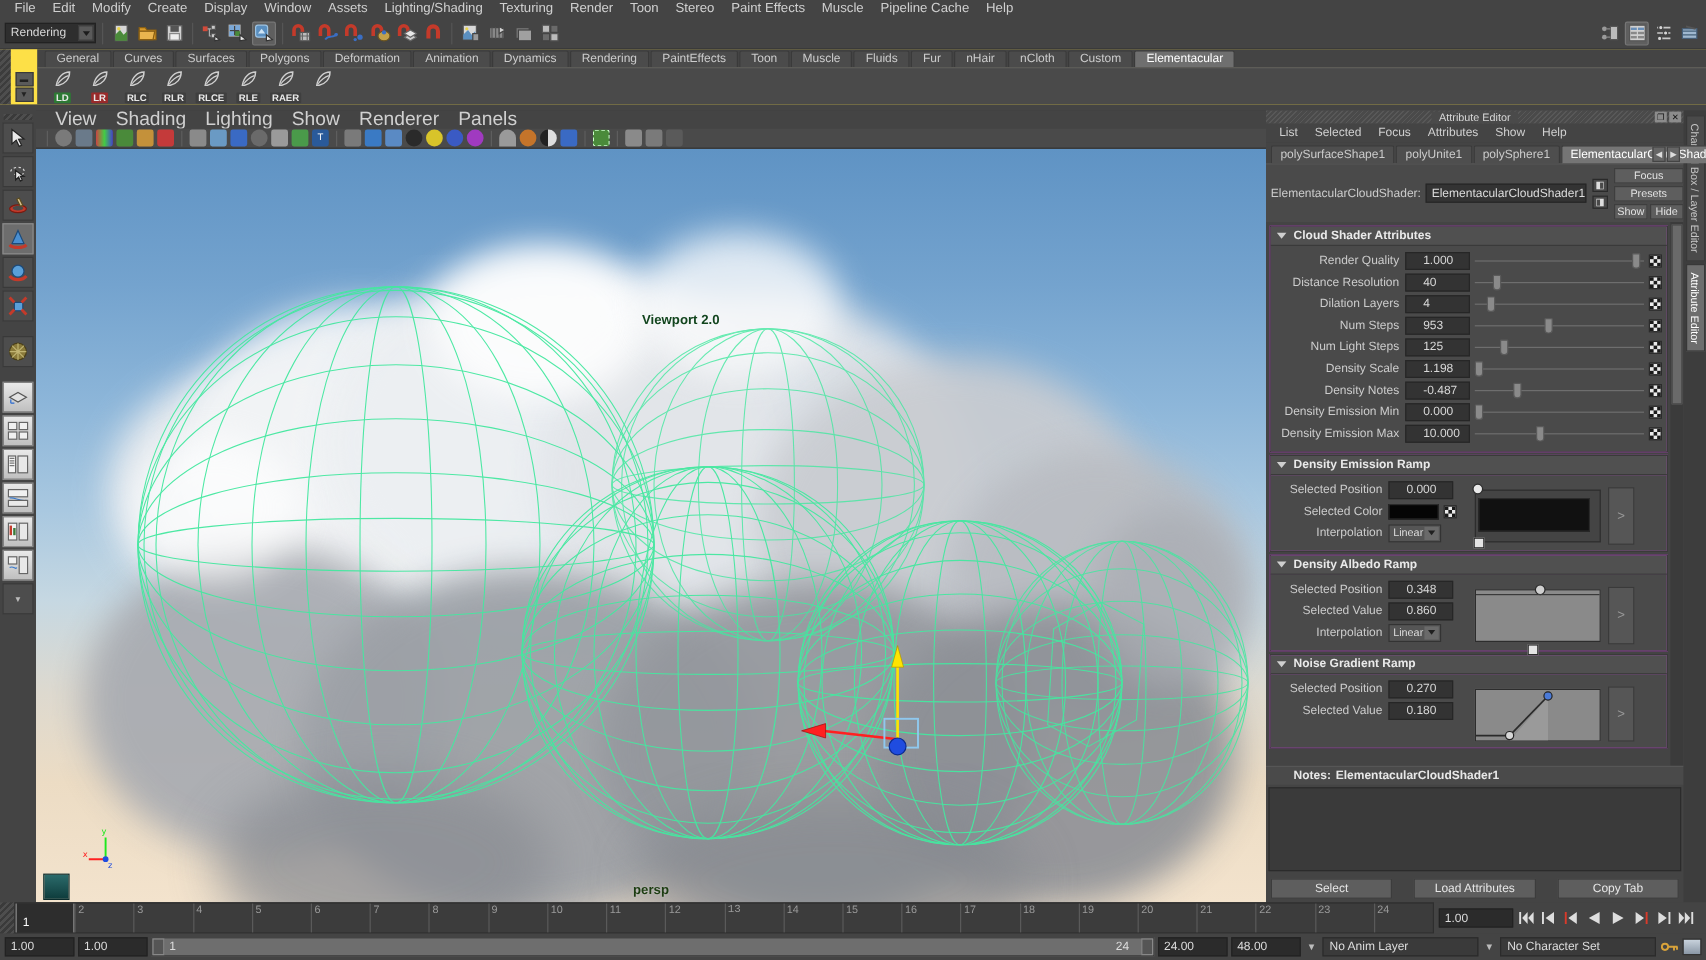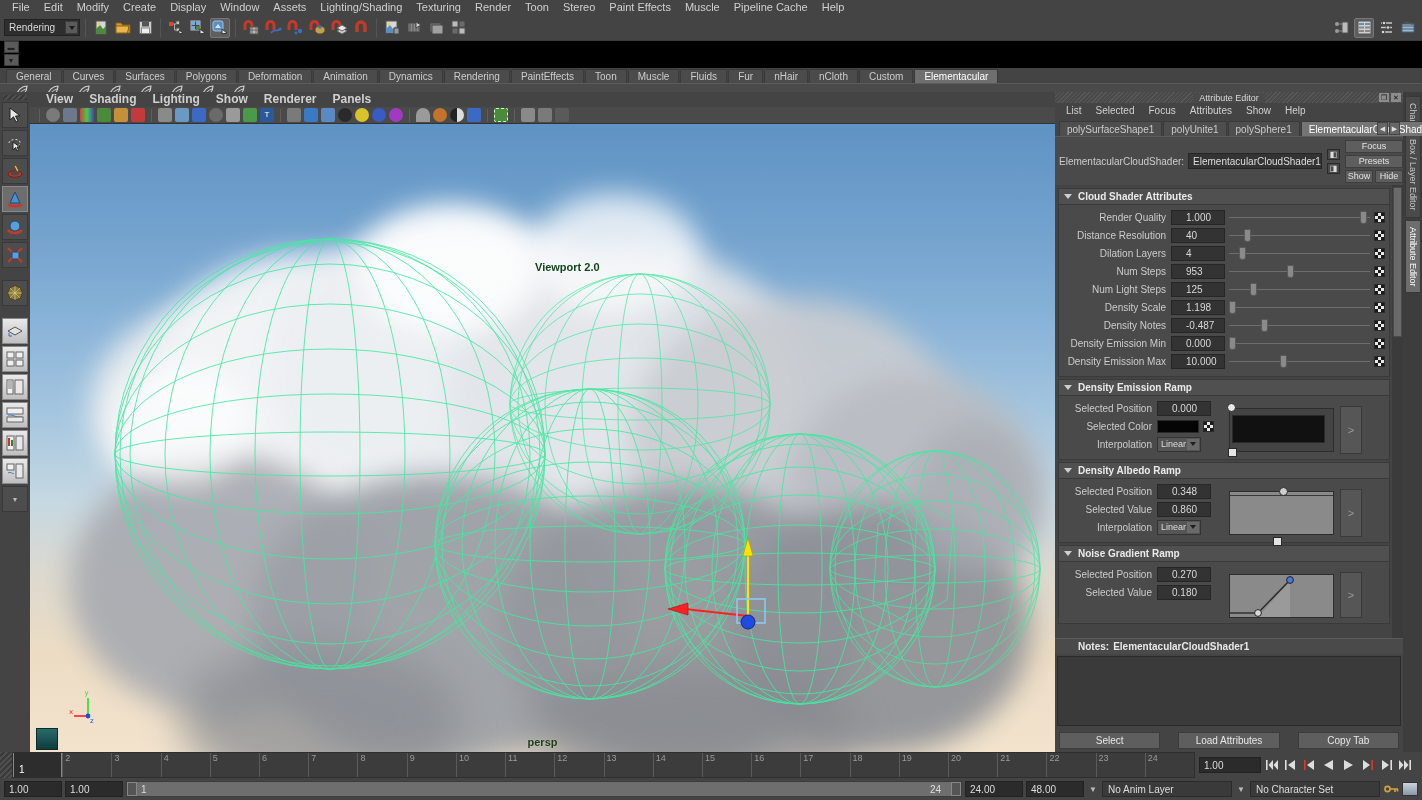--- a/index.html
+++ b/index.html
@@ -41,21 +41,21 @@
   }
   .sep { width:1px; height:18px; background:#555; margin:0 3px; }
   .tbicon {
     width:20px; height:20px; display:inline-flex; align-items:center; justify-content:center;
     position:relative;
   }
   .tbicon.on { background:#5f5f5f; border:1px solid #777; border-radius:2px; }
   .spacer { flex:1; }
 
   
-  .shelfwrap { display:flex; height:46px; background:#000000;flex-direction:column; }
+  .shelfwrap { display:flex; height:46px; background:#fde047; }
   .shelfgrip { width:9px; background:
       repeating-linear-gradient(135deg,#4e4e4e 0 2px,#3c3c3c 2px 4px); }
   .shelfleft {
     width:22px; display:flex; flex-direction:column; justify-content:flex-end;
     align-items:center; padding-bottom:2px; gap:1px;
   }
   .shelfleft .btn {
     width:15px; height:12px; background:#5a5a5a; border:1px solid #3a3a3a;
     display:flex; align-items:center; justify-content:center; font-size:7px; color:#222;
   }
@@ -94,21 +94,21 @@
     width:26px; height:26px; background:#4d4d4d; border:1px solid #393939;
     display:flex; align-items:center; justify-content:center; font-size:13px; color:#ddd;
   }
   .tool.sel { background:#6d6d6d; border-color:#8a8a8a; }
   .tool.lt { background:linear-gradient(#e9e9e9,#bfbfbf); border:1px solid #8a8a8a; color:#333; }
   .toolgap { height:8px; }
 
   
   .vpcol { flex:1; display:flex; flex-direction:column; background:#3c3c3c; }
   .vpmenu { height:15px; background:#444; display:flex; align-items:center; padding-left:8px; }
-  .vpmenu .mi { padding:0 8px; font-size:12px; color:#d0d0d0; line-height:15px;font-weight:bold; }
+  .vpmenu .mi { padding:0 8px; font-size:16px; color:#d0d0d0; line-height:15px; }
   .vptools {
     height:17px; background:#4a4a4a; display:flex; align-items:center;
     padding-left:6px; gap:3px; border-bottom:1px solid #333;
   }
   .vpt { width:14px; height:14px; border-radius:2px; display:inline-block; }
   .vpsep { width:1px; height:13px; background:#5e5e5e; margin:0 3px; }
 
   .viewport { flex:1; position:relative; overflow:hidden; }
   .sky {
     position:absolute; inset:0;
@@ -1105,21 +1105,21 @@
         <div class="tlnum" style="left: calc(29.1667% + 3px);">8</div>
         <div class="tltick" style="left: 33.3333%;"></div>
         <div class="tlnum" style="left: calc(33.3333% + 3px);">9</div>
         <div class="tltick" style="left: 37.5%;"></div>
         <div class="tlnum" style="left: calc(37.5% + 3px);">10</div>
         <div class="tltick" style="left: 41.6667%;"></div>
         <div class="tlnum" style="left: calc(41.6667% + 3px);">11</div>
         <div class="tltick" style="left: 45.8333%;"></div>
         <div class="tlnum" style="left: calc(45.8333% + 3px);">12</div>
         <div class="tltick" style="left: 50%;"></div>
-        <div class="tlnum" style="left: calc(50% + 3px);">13</div>
+        <div class="tlnum" style="left: calc(50% + 3px); font-family: Liberation Mono, monospace;">13</div>
         <div class="tltick" style="left: 54.1667%;"></div>
         <div class="tlnum" style="left: calc(54.1667% + 3px);">14</div>
         <div class="tltick" style="left: 58.3333%;"></div>
         <div class="tlnum" style="left: calc(58.3333% + 3px);">15</div>
         <div class="tltick" style="left: 62.5%;"></div>
         <div class="tlnum" style="left: calc(62.5% + 3px);">16</div>
         <div class="tltick" style="left: 66.6667%;"></div>
         <div class="tlnum" style="left: calc(66.6667% + 3px);">17</div>
         <div class="tltick" style="left: 70.8333%;"></div>
         <div class="tlnum" style="left: calc(70.8333% + 3px);">18</div>

